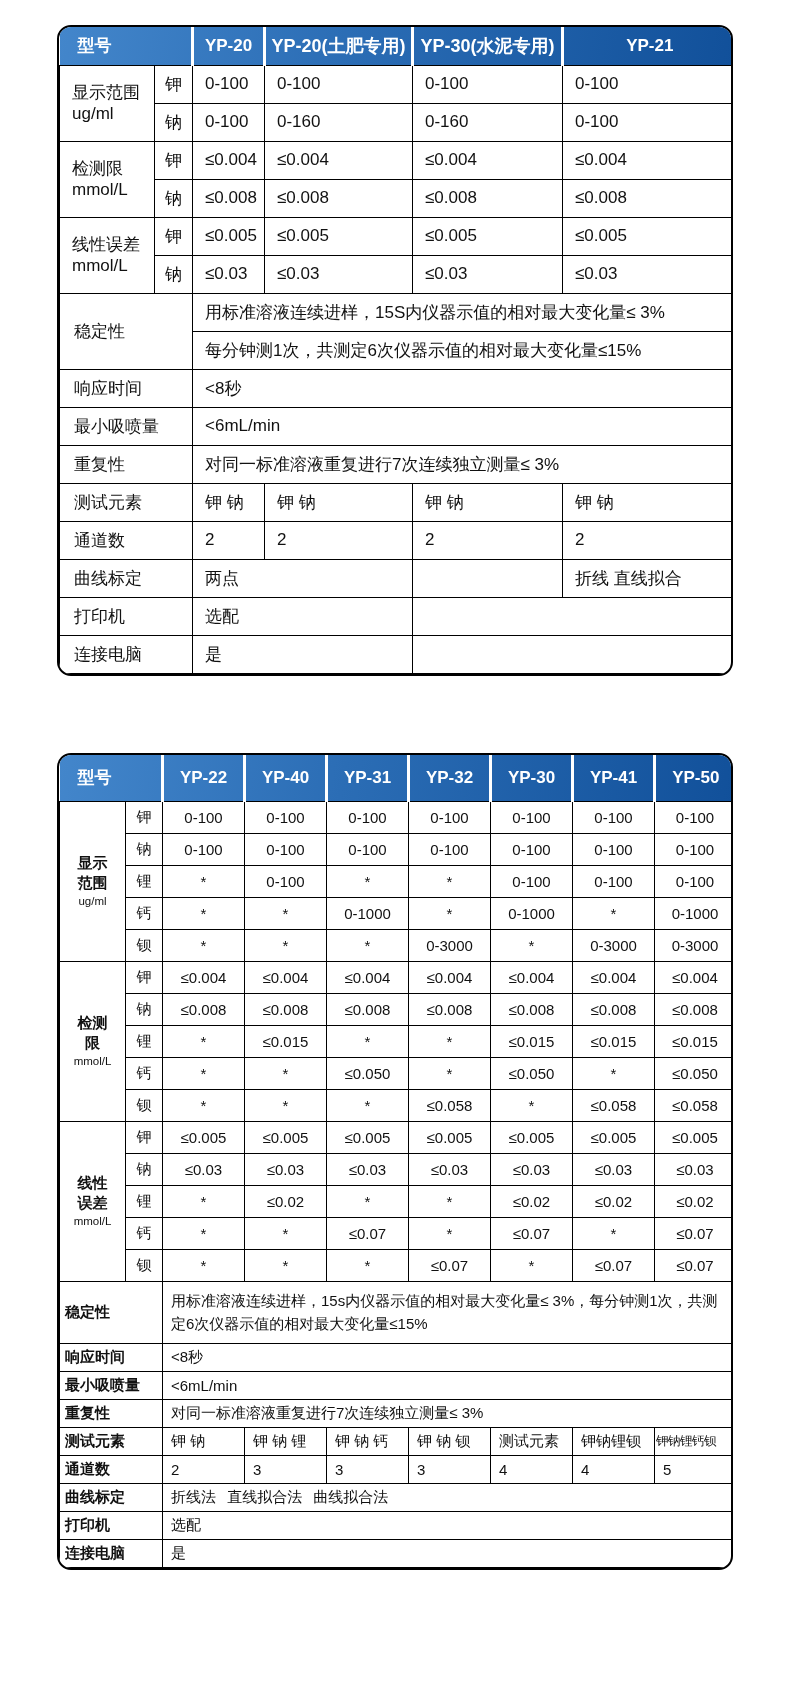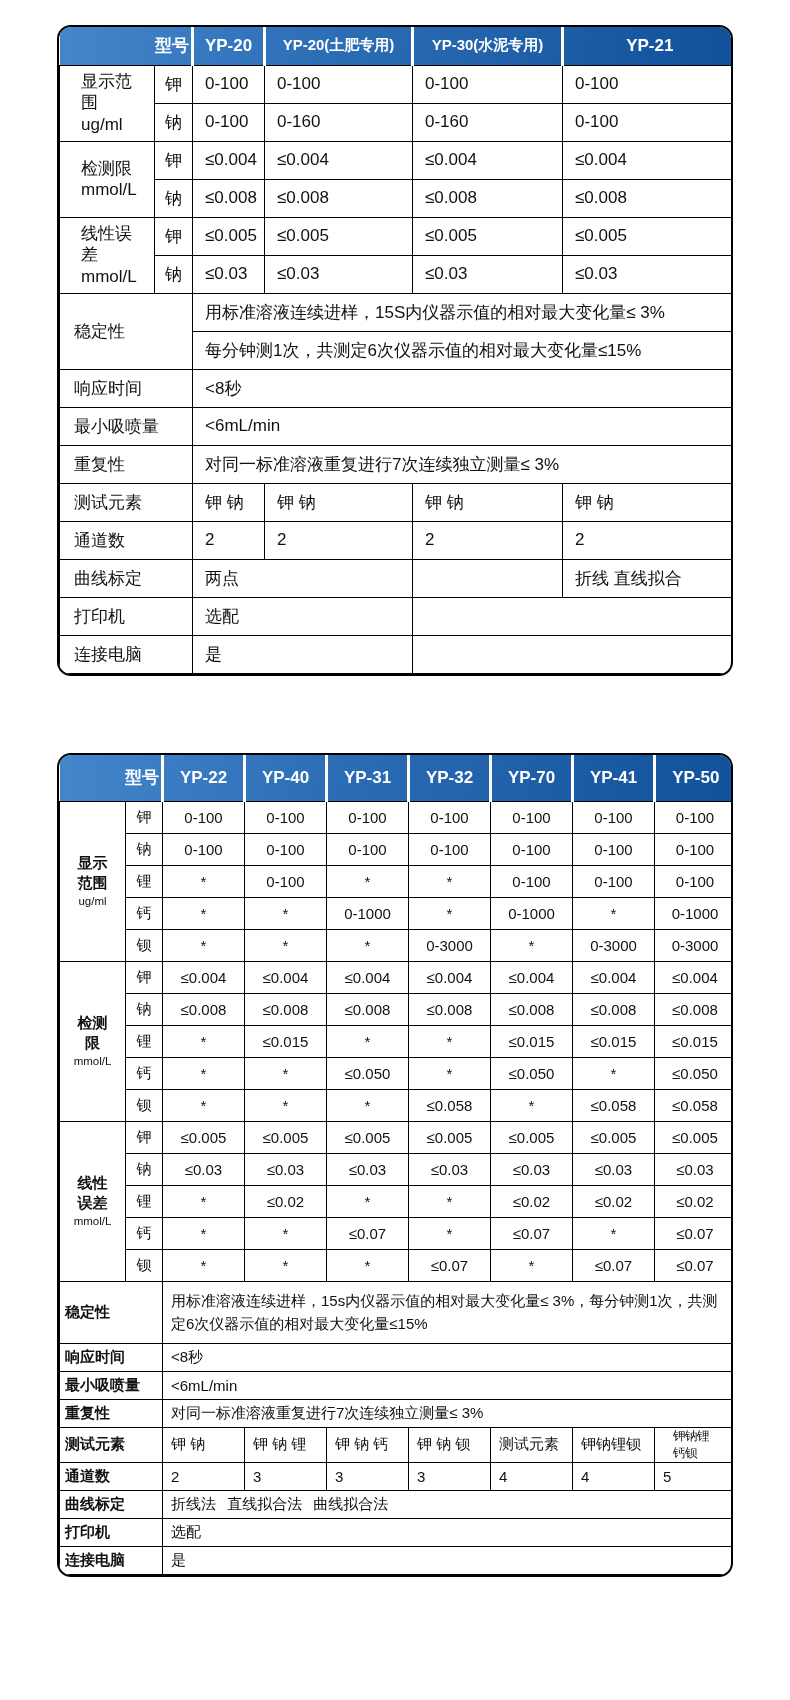--- a/index.html
+++ b/index.html
@@ -15,47 +15,47 @@
   }
   #t1-wrap { top:25px; }
   #t2-wrap { top:753px; }
   table { width:100%; border-collapse:collapse; table-layout:fixed; }
   thead tr { background:linear-gradient(100deg,#4386cb 0%,#2b6db5 42%,#11509a 100%); }
   th {
     color:#fff; font-weight:bold; text-align:center; font-size:17px;
     border:none; padding:0 2px;
   }
   th + th { border-left:3px solid #fff;text-align:center; }
-  th.model-col-small { font-size:15px; }
-  th.first { text-align:right; padding-left:18px; }
+  th.model-col-small { font-size:18px; }
+  th.first { text-align:left; padding-left:18px; }
   td { border:1.5px solid #000; vertical-align:middle; padding:2px 6px; }
 
   
   .t1 thead tr { height:38px; }
   .t1 tbody tr { height:38px; }
   .t1 td { font-size:17px; }
   .t1 td.v { text-align:left; padding-left:12px; }
   .t1 td.elcell { text-align:center; padding:0 2px; }
-  .t1 td.glabel { text-align:left; padding-left:21px; line-height:1.25; }
+  .t1 td.glabel { text-align:left; padding-left:12px; line-height:1.25; }
   .t1 td.lbl { text-align:left; padding-left:14px; }
 
   
   .t2 thead tr { height:46px; }
   .t2 tr.el { height:32px; }
   .t2 tr.stab { height:62px; }
   .t2 tr.sm { height:28px; }
   .t2 td { font-size:15px; }
   .t2 td.v { text-align:center; padding:0 2px; }
   .t2 td.elcell { text-align:center; padding:0 2px; }
   .t2 td.glabel { text-align:center; padding:14px 2px; font-weight:bold; line-height:1.3; }
   .t2 td.glabel .unit { font-weight:normal; font-size:11.5px; margin-top:2px; }
   .t2 td.lbl { text-align:left; padding-left:5px; font-weight:bold; }
   .t2 td.full { text-align:left; padding-left:8px; }
   .t2 td.stabv { line-height:1.55; padding:4px 10px 4px 8px; }
-  .t2 td.tight { font-size:12.5px; letter-spacing:-0.5px; padding:0 18px; }
+  .t2 td.tight { font-size:12.5px; letter-spacing:-0.5px; padding:0 1px; }
   .wordgap { word-spacing:7px; }
 </style>
 </head>
 <body>
 
 <div class="tbl-wrap" id="t1-wrap">
   <table class="t1" id="t1">
       <colgroup>
         <col style="width: 95px;">
         <col style="width: 38px;">
@@ -194,21 +194,21 @@
         <col style="width: 82px;">
         <col style="width: 81px;">
       </colgroup>
       <thead>
         <tr>
           <th class="first" colspan="2">型号</th>
           <th>YP-22</th>
           <th>YP-40</th>
           <th>YP-31</th>
           <th>YP-32</th>
-          <th>YP-70</th>
+          <th>YP-30</th>
           <th>YP-41</th>
           <th>YP-50</th>
         </tr>
       </thead>
       <tbody>
         <tr class="el">
           <td class="glabel" rowspan="5">
             <div>显示</div>
             <div>范围</div>
             <div class="unit">ug/ml</div>

